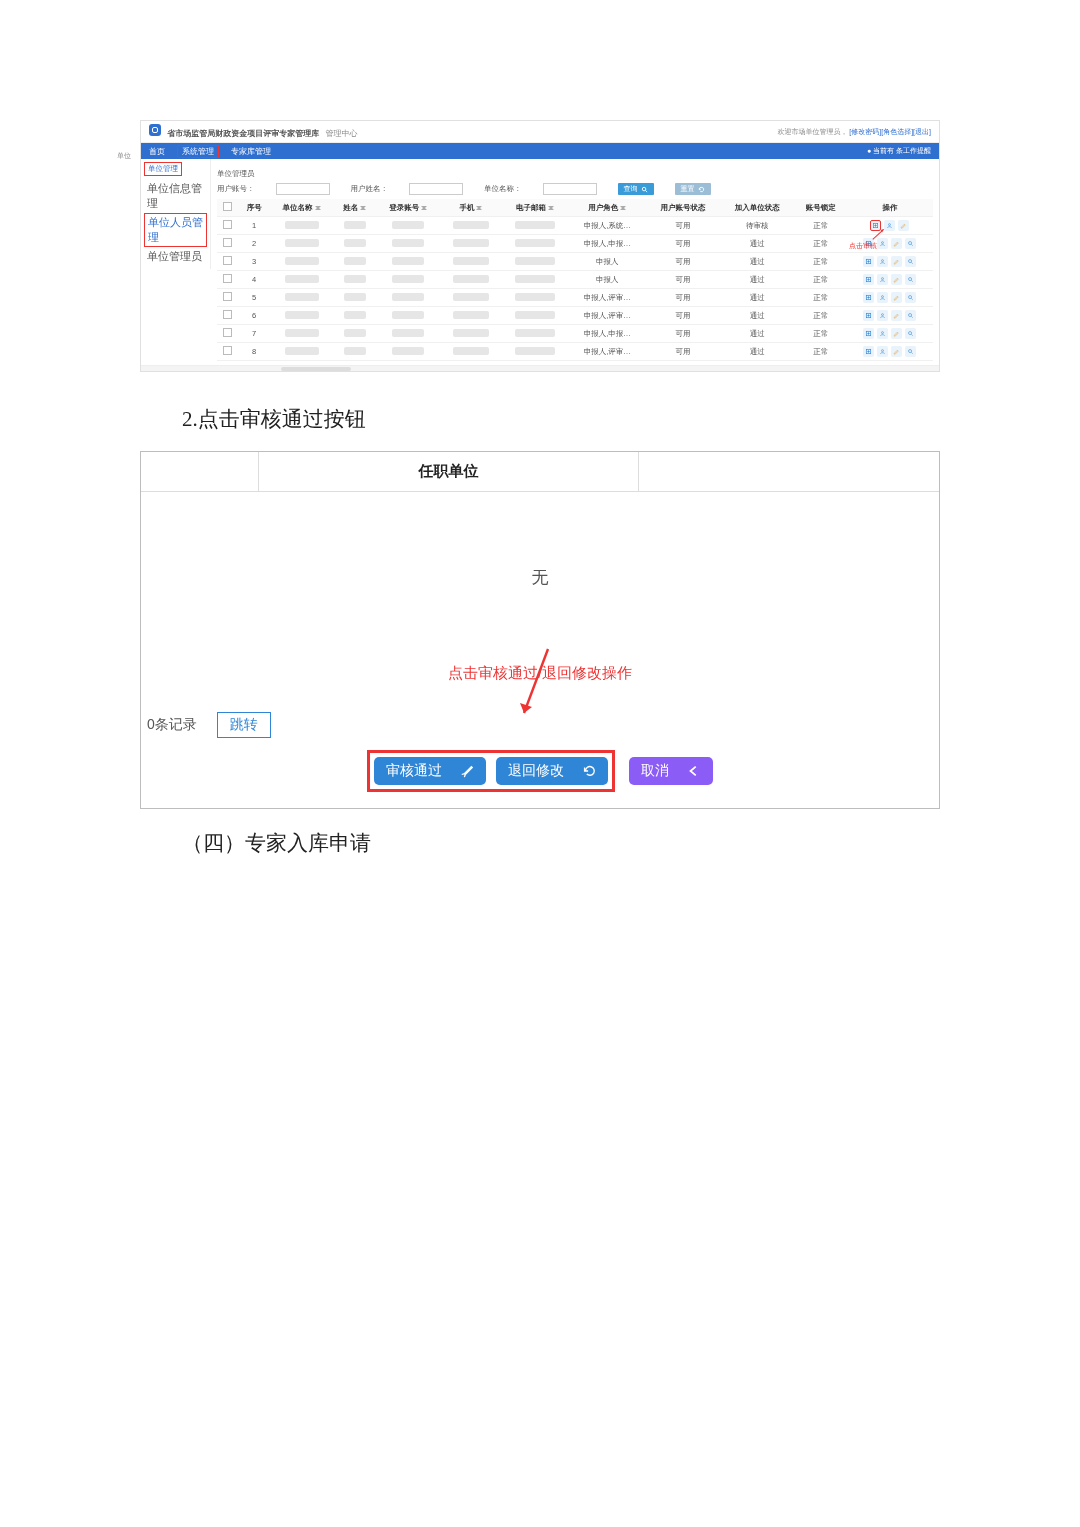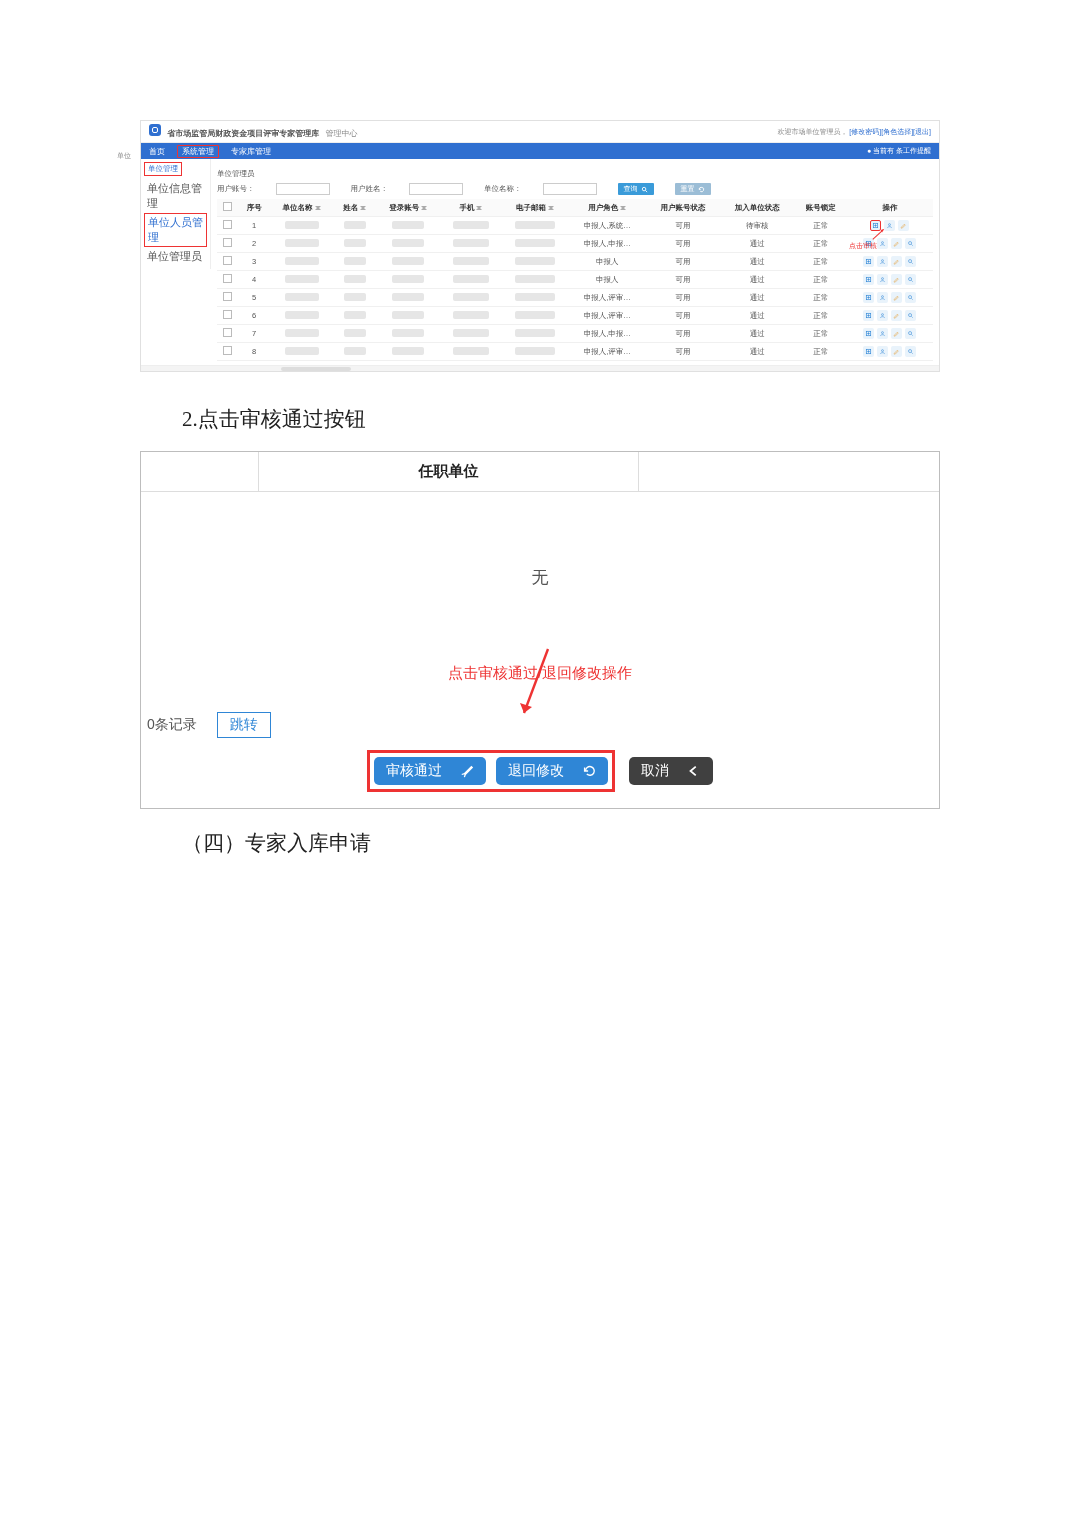--- a/index.html
+++ b/index.html
@@ -183,21 +183,21 @@
     display:flex; gap:14px; align-items:center;
   }
   .s2-redbox{
     border:3px solid #e33; padding:4px; display:flex; gap:10px;
   }
   .s2-btn{
     color:#fff; font-size:14px; padding:5px 12px;
     display:inline-flex; align-items:center; gap:18px; border-radius:5px;
   }
   .s2-btn.blue{ background:#2f86d6;}
-  .s2-btn.blue2{ background:#404040;}
+  .s2-btn.blue2{ background:#8b5cf6;}
   .s2-icn{ width:14px;height:14px; display:inline-block;}
 
 </style>
 </head>
 <body>
 
 <div class="page">
 
   <div class="shot1">
 

